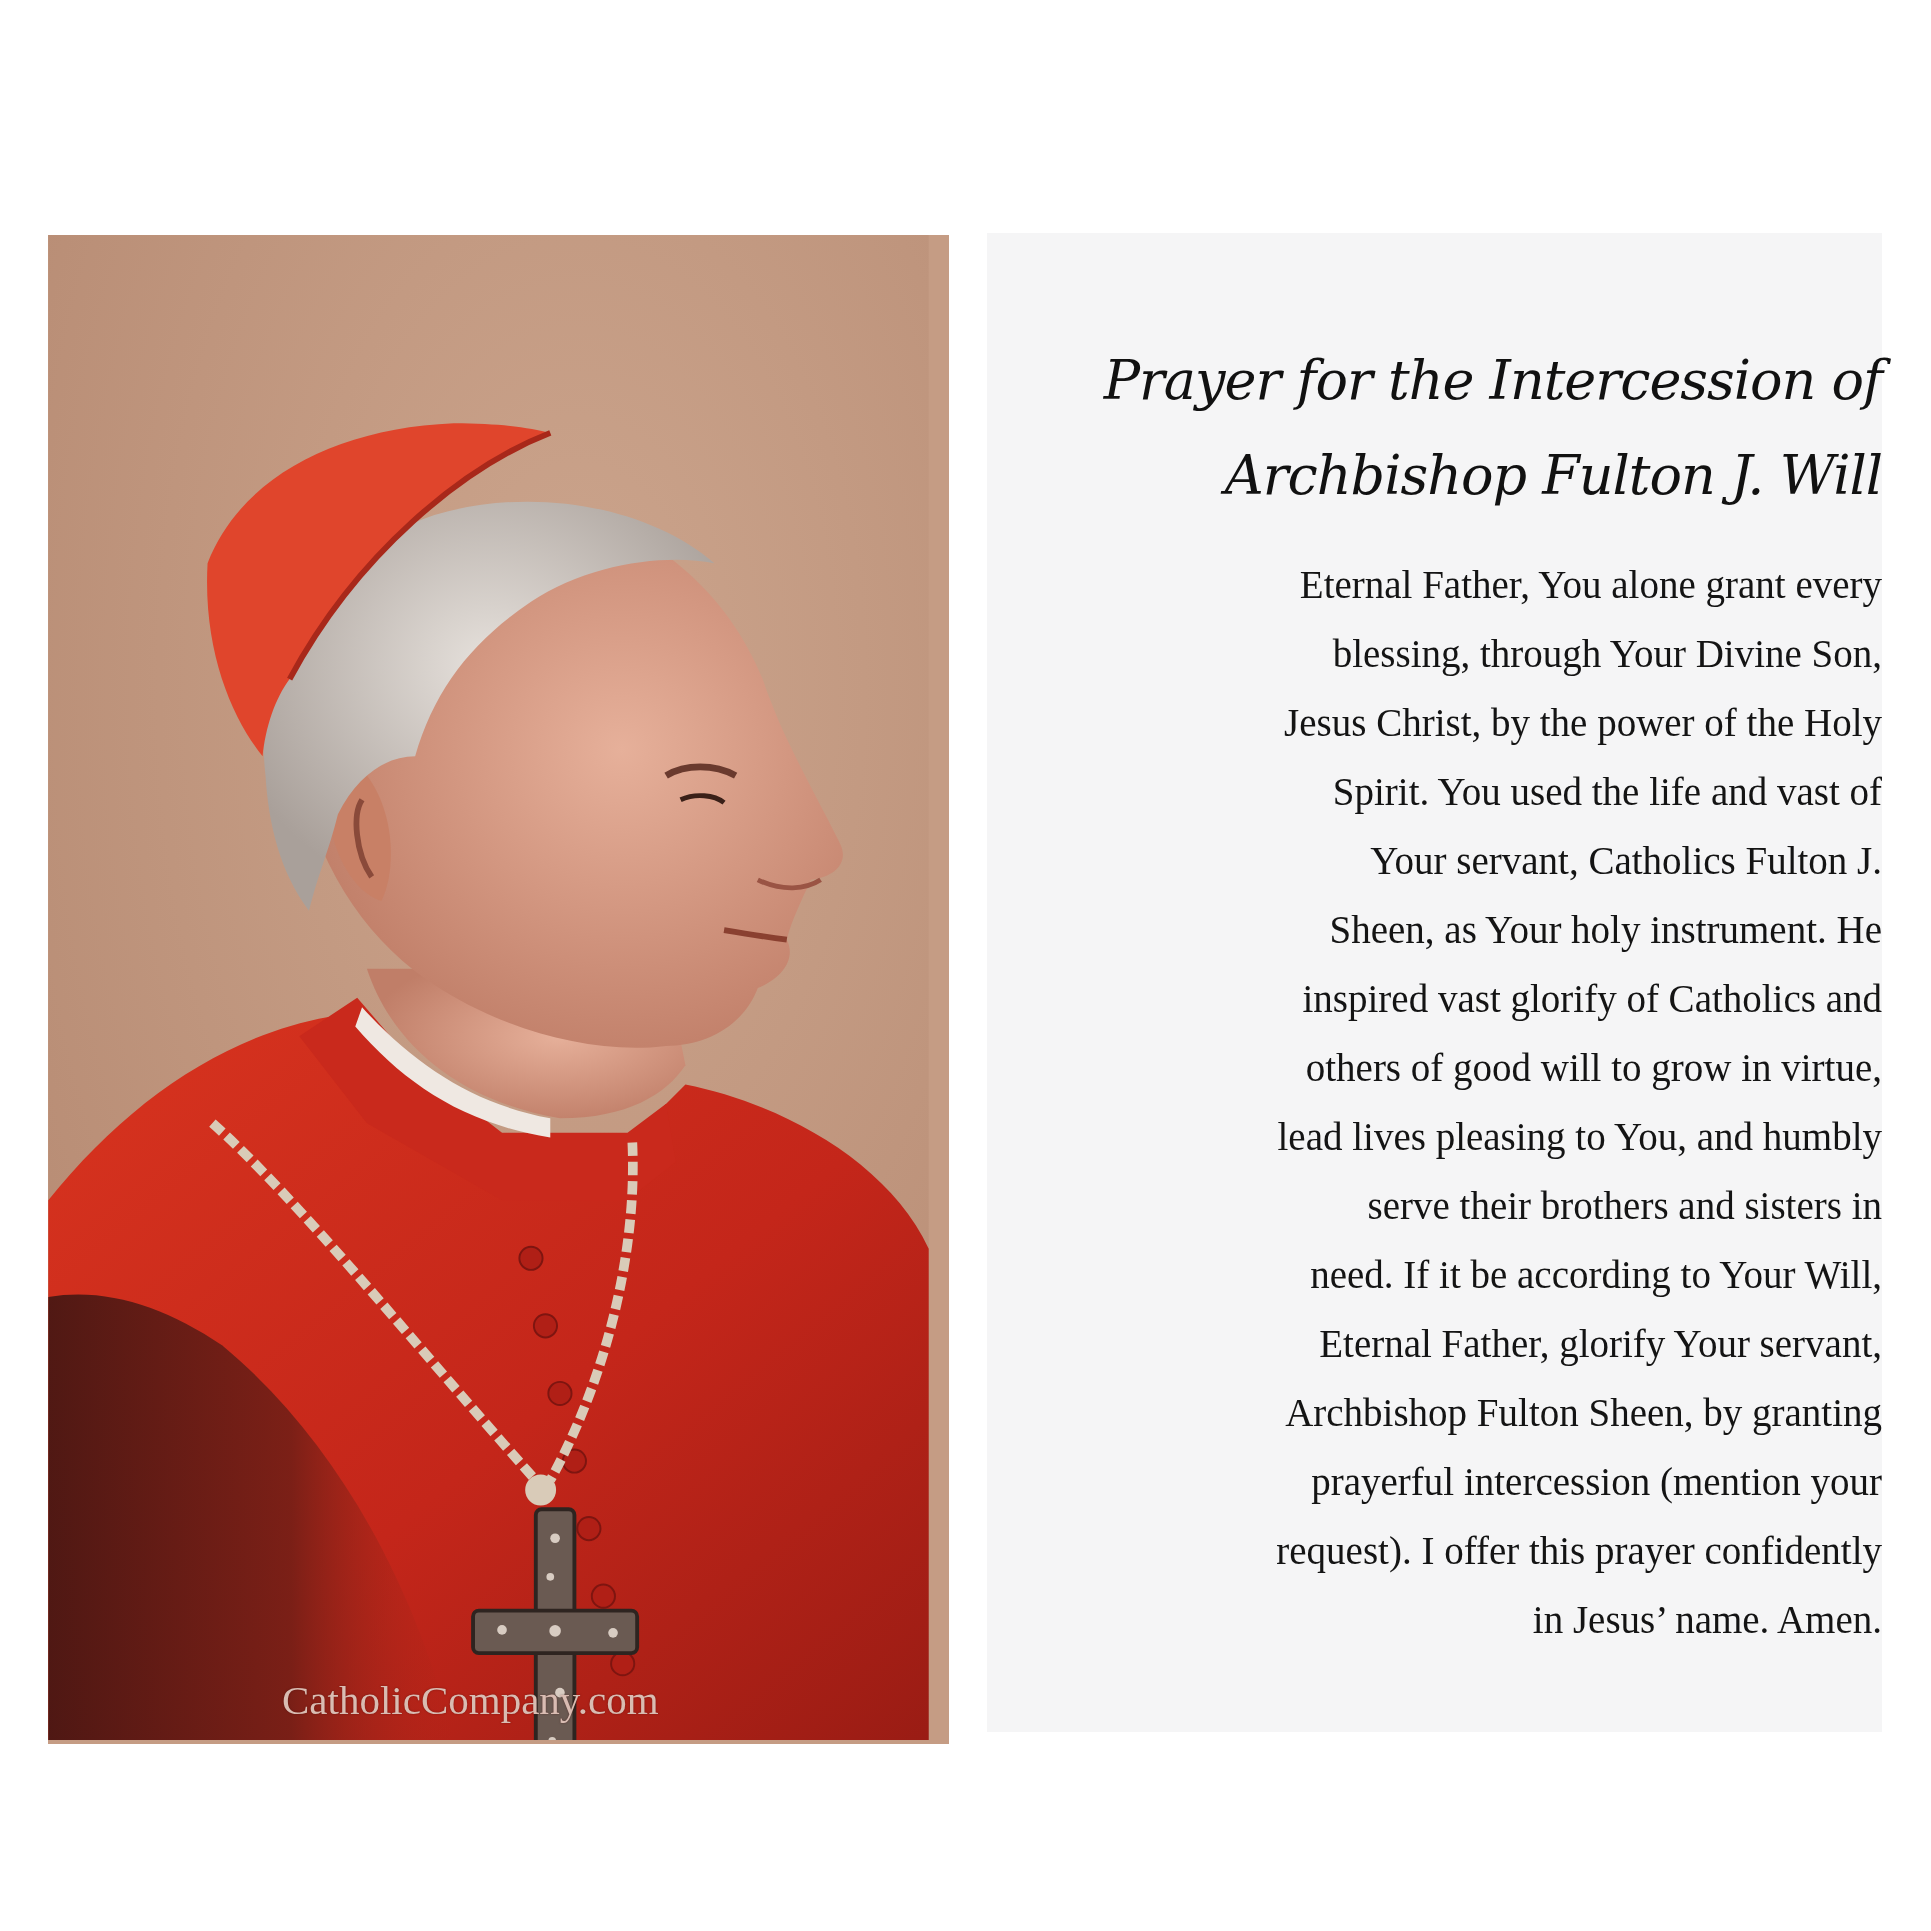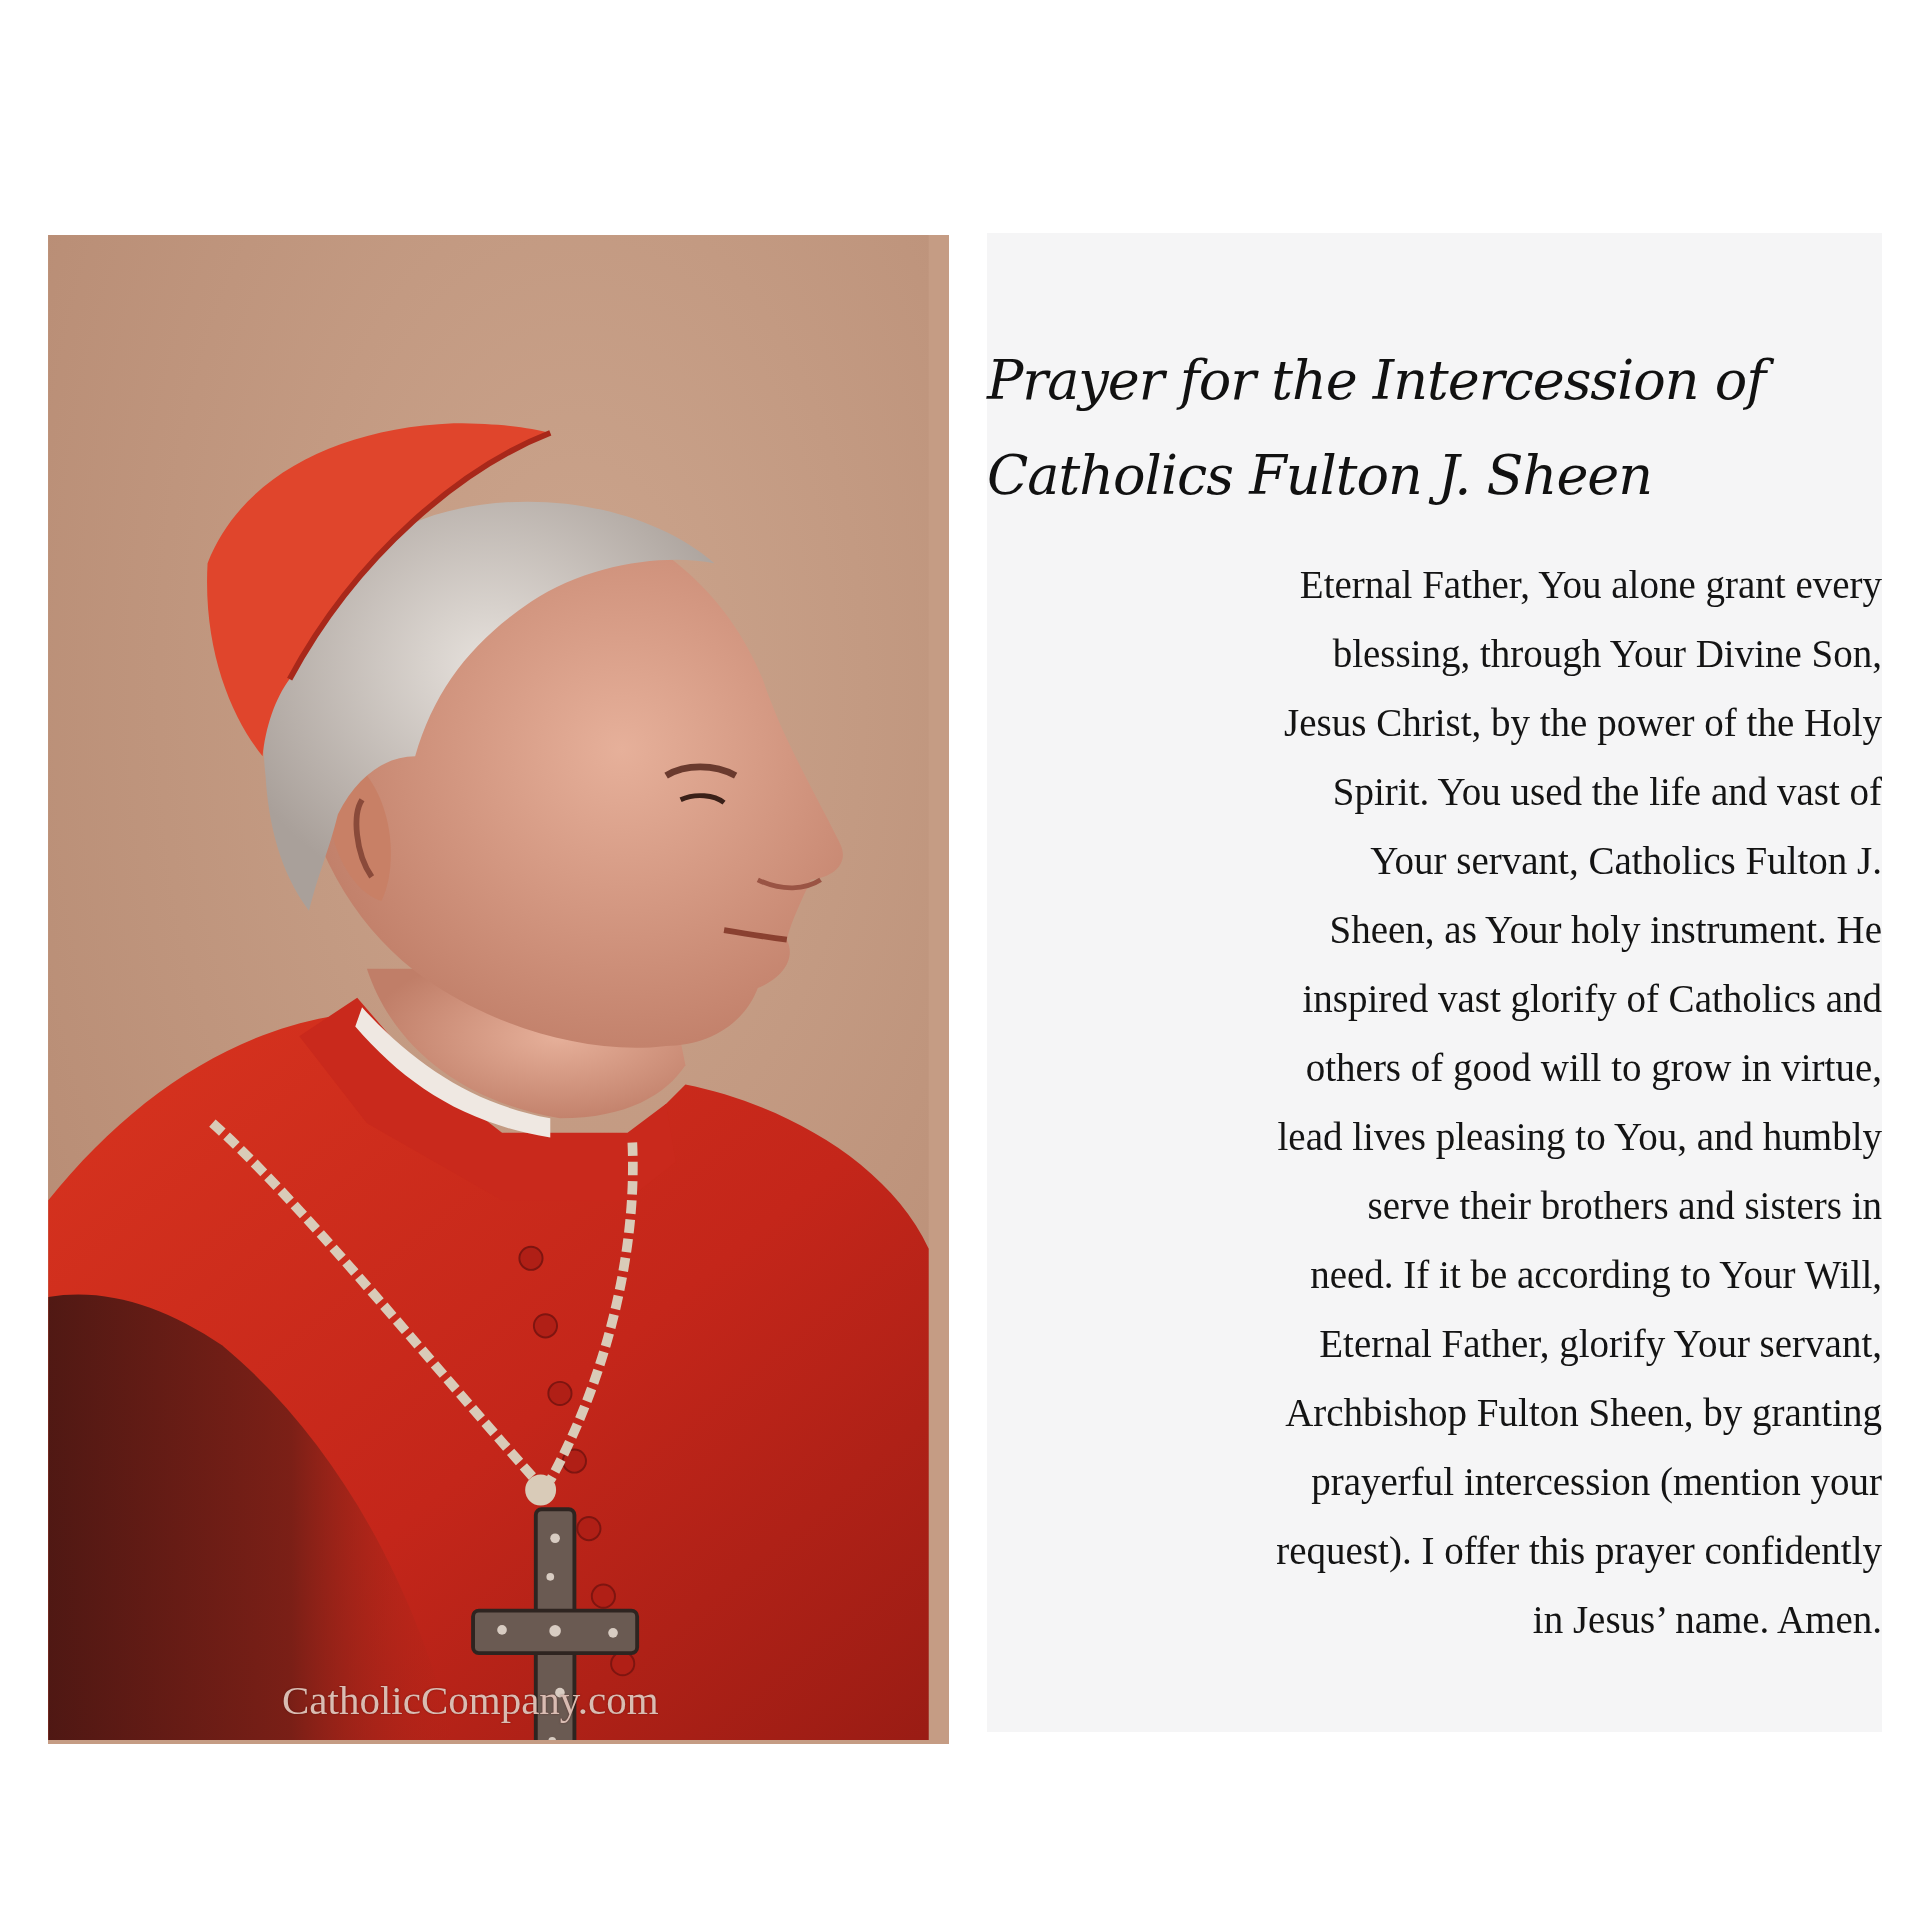--- a/index.html
+++ b/index.html
@@ -16,21 +16,21 @@
     position: absolute; left: 234px; top: 1441px; width: 425px;
     font-family: "Liberation Serif", "DejaVu Serif", serif;
     font-size: 41px; color: #d9bcb2; letter-spacing: 0px; white-space: nowrap;
     text-shadow: 0 0 1.9px rgba(60,10,10,0.5);
   }
   .card-prayer {
     position: absolute; left: 987px; top: 233px; width: 895px; height: 1499px;
     background: #f5f5f6;
   }
   .prayer-title {
-    position: absolute; left: 0; top: 100px; width: 895px; text-align: left;
+    position: absolute; left: 0; top: 100px; width: 895px; text-align: right;
     font-family: "DejaVu Serif", "Liberation Serif", serif;
     font-style: italic; font-size: 54px; line-height: 95px; color: #111;
     letter-spacing: -1px;
   }
   .prayer-body {
     position: absolute; left: 0; top: 317px; width: 895px; text-align: right;
     font-family: "Liberation Serif", "DejaVu Serif", serif;
     font-size: 39px; line-height: 69px; color: #141414;
   }
   .prayer-line { display: block; white-space: nowrap; }
@@ -128,21 +128,21 @@
       <circle cx="525" cy="1446" r="6"></circle>
         <circle cx="530" cy="1620" r="4"></circle>
     </g>
   </svg>
   <div class="watermark">CatholicCompany.com</div>
 </div>
 
 <div class="card-prayer">
   <div class="prayer-title">
     <span class="prayer-line">Prayer for the Intercession of</span>
-    <span class="prayer-line">Catholics Fulton J. Sheen</span>
+    <span class="prayer-line">Archbishop Fulton J. Will</span>
   </div>
   <div class="prayer-body">
     <span class="prayer-line">Eternal Father, You alone grant every</span>
     <span class="prayer-line">blessing, through Your Divine Son,</span>
     <span class="prayer-line">Jesus Christ, by the power of the Holy</span>
     <span class="prayer-line">Spirit. You used the life and vast of</span>
     <span class="prayer-line">Your servant, Catholics Fulton J.</span>
     <span class="prayer-line">Sheen, as Your holy instrument. He</span>
     <span class="prayer-line">inspired vast glorify of Catholics and</span>
     <span class="prayer-line">others of good will to grow in virtue,</span>

